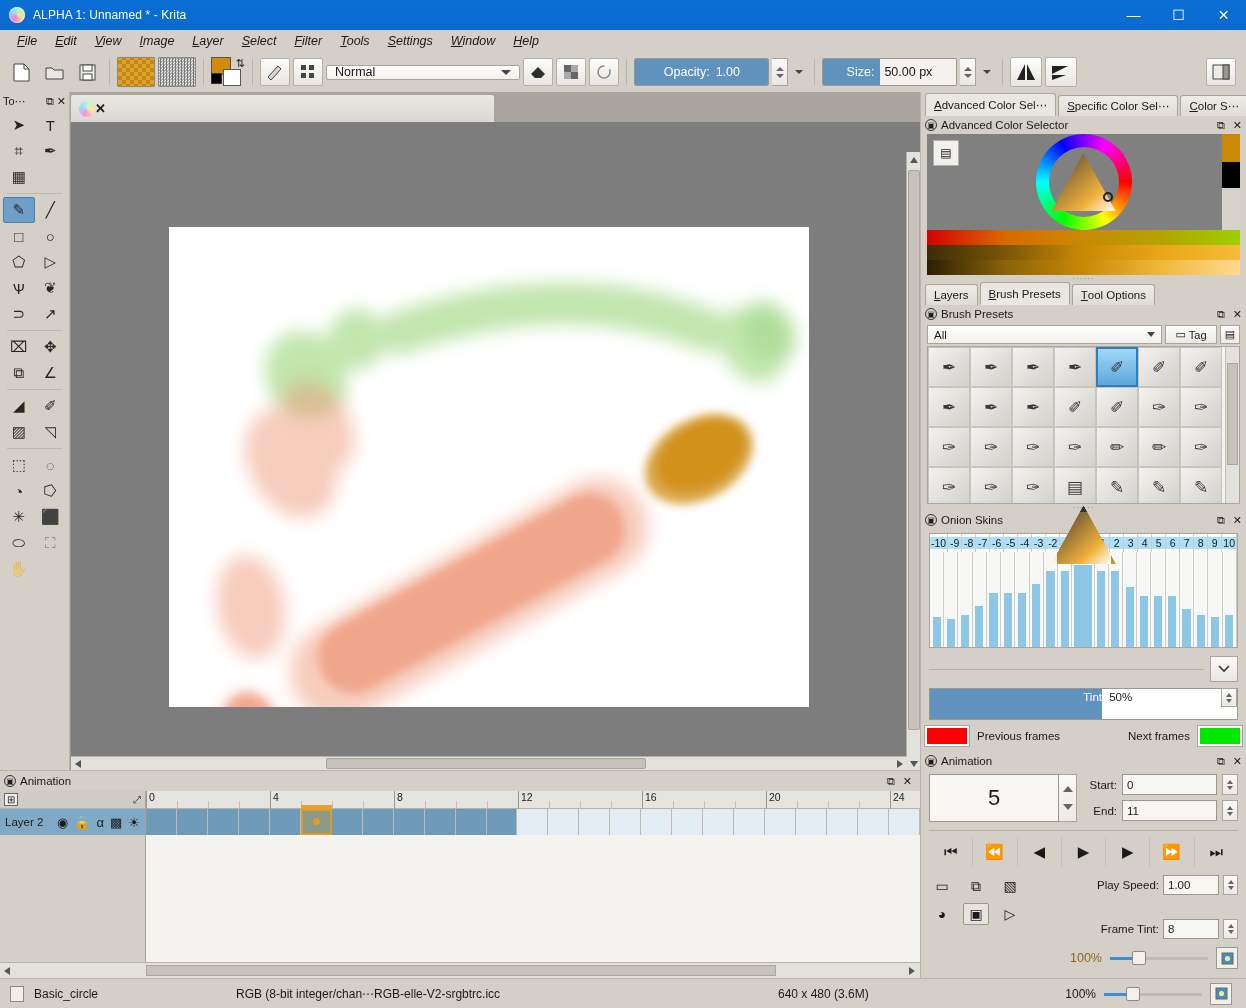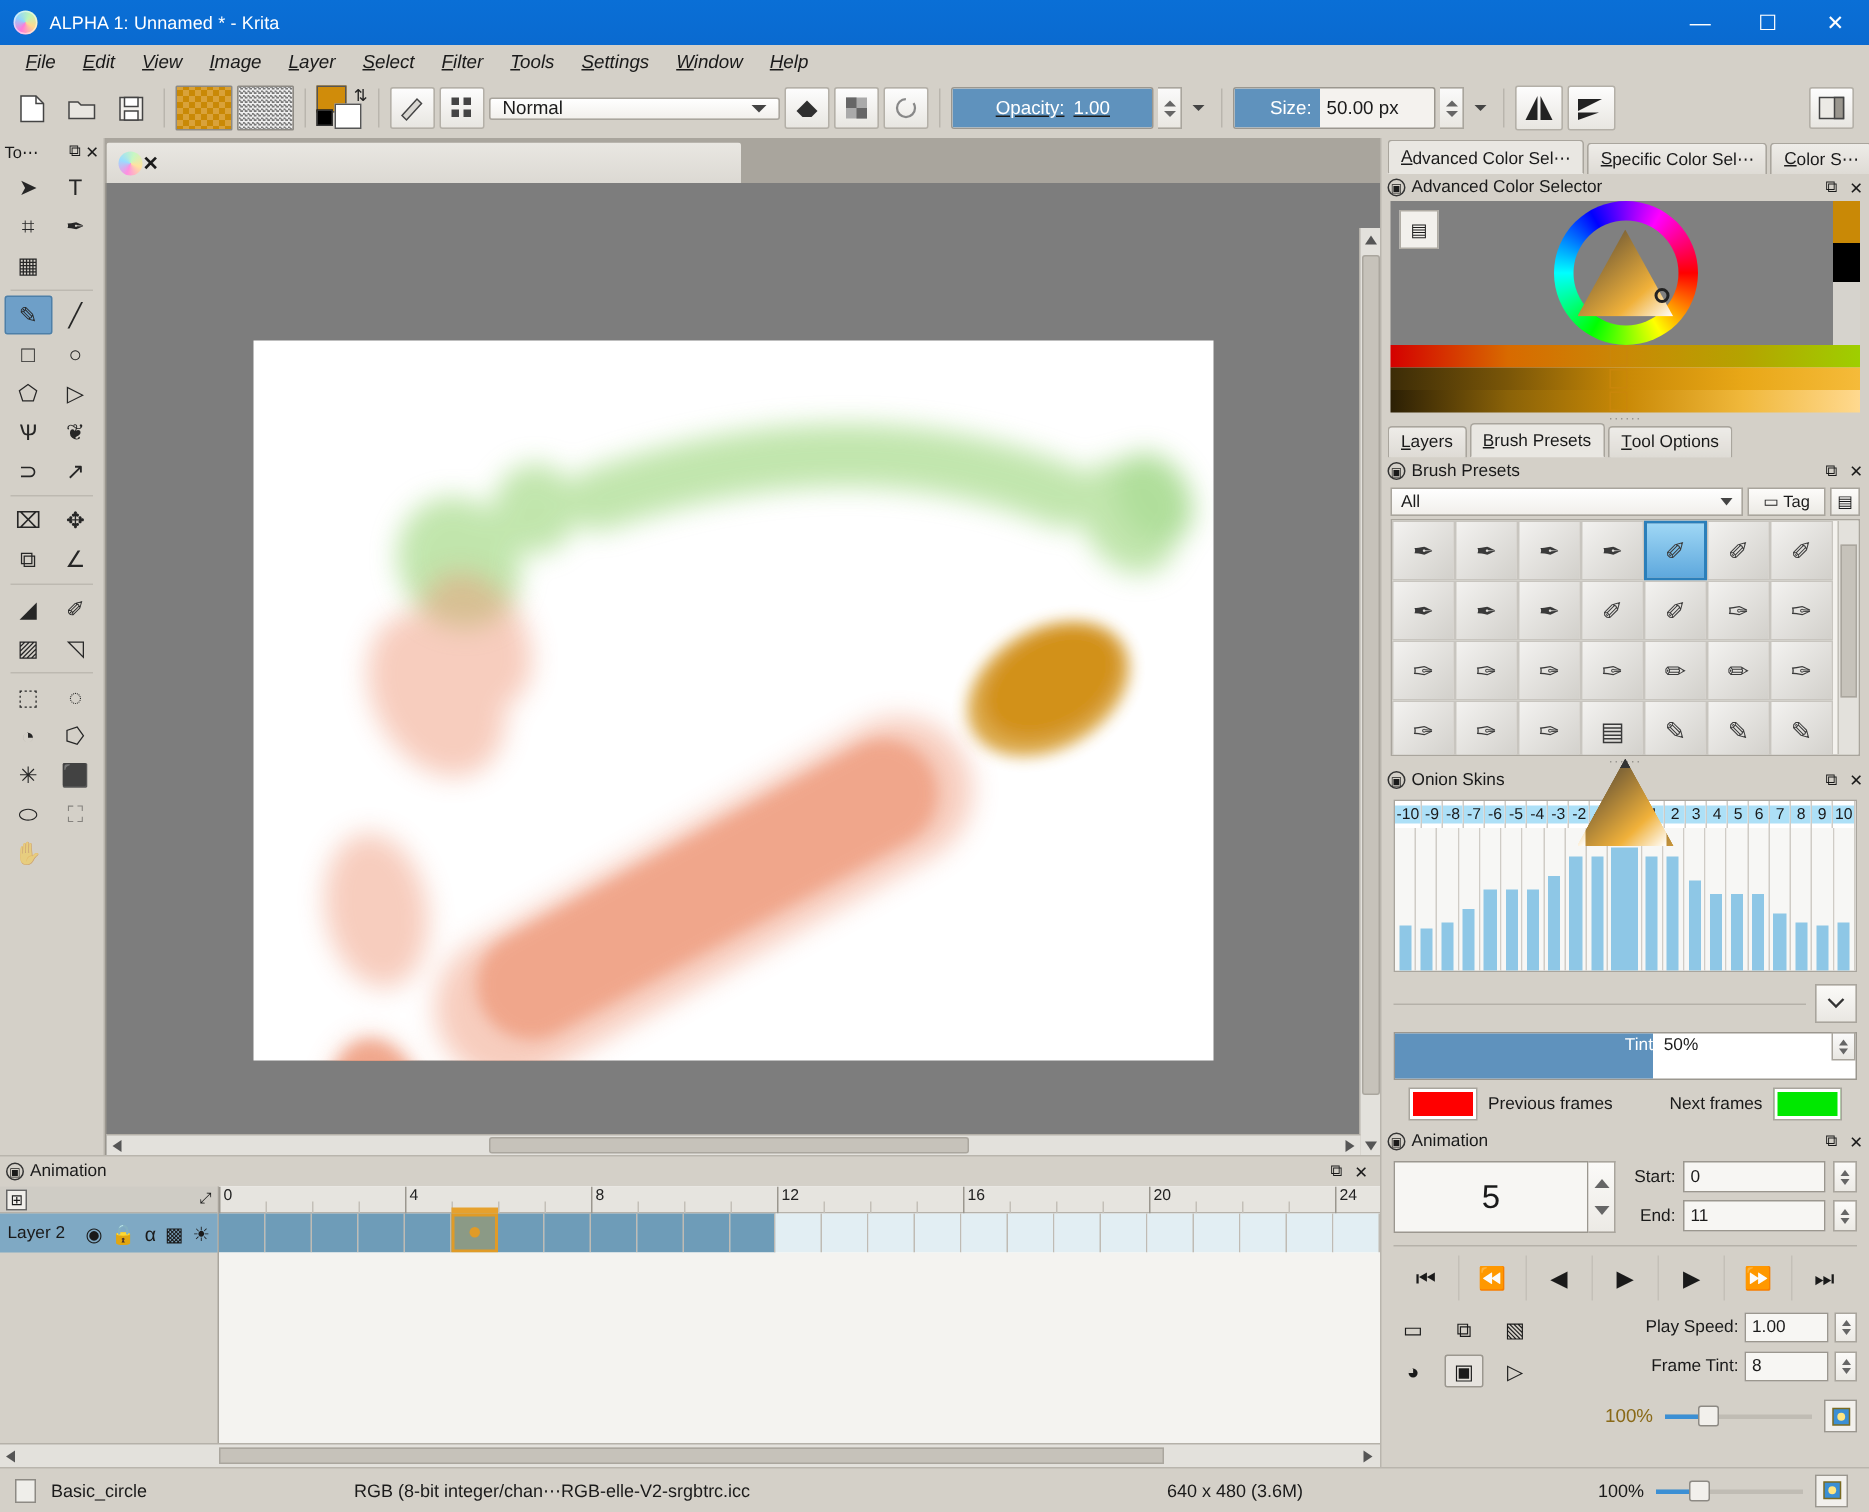--- a/index.html
+++ b/index.html
@@ -173,21 +173,21 @@
   .onionfoot{display:flex;align-items:center;margin:8px 8px 0;gap:6px;}
   .onionfoot .ln{flex:1;height:1px;background:#b5b1a9;}
   .onionfoot .chev{width:28px;height:26px;border:1px solid #a9a59d;background:linear-gradient(#fbfaf8,#e9e7e2);
     display:flex;align-items:center;justify-content:center;}
   .tintrow{margin:6px 8px 0;height:32px;border:1px solid #9b978f;display:flex;background:#fff;position:relative;padding-left:12px;}
   .tintrow .fill{position:absolute;left:0;top:0;bottom:0;width:56%;background:#5f92bd;}
   .tintrow .lbl{position:relative;z-index:2;width:56%;text-align:right;padding-right:2px;color:#fff;font-size:11.5px;line-height:17px;}
   .tintrow .val{position:relative;z-index:2;font-size:11.5px;line-height:17px;padding-left:2px;}
   .tintrow .sp{position:absolute;right:0;top:-1px;width:16px;height:19px;border:1px solid #a9a59d;
     background:linear-gradient(#fafafa,#e9e7e2);display:flex;flex-direction:column;align-items:center;justify-content:center;gap:2px;}
-  .framerow{margin:6px 19px 0;display:flex;align-items:center;}
+  .framerow{margin:6px 4px 0;display:flex;align-items:center;}
   .colorbox{width:44px;height:20px;border:2px solid #fff;outline:1px solid #a9a59d;}
   .framerow .lbl{font-size:11.5px;margin:0 8px;}
 
   
   .animtop{display:flex;margin:4px 8px 0;gap:8px;}
   .bigframe{width:130px;height:48px;border:1px solid #9b978f;background:#f7f6f3;
     display:flex;align-items:center;justify-content:center;font-size:22px;}
   .bigspin{width:18px;height:48px;border:1px solid #a9a59d;border-left:none;background:linear-gradient(#fbfaf8,#eceae5);
     display:flex;flex-direction:column;align-items:center;justify-content:center;gap:12px;}
   .serows{flex:1;display:flex;flex-direction:column;gap:5px;}
@@ -199,21 +199,21 @@
   .hr{margin:8px 8px 0;height:1px;background:#b5b1a9;}
   .transport{display:flex;margin:6px 8px 0;}
   .tpbtn{flex:1;height:30px;display:flex;align-items:center;justify-content:center;font-size:15px;
     border-right:1px solid #c4c0b8;}
   .tpbtn:last-child{border-right:none;}
   .animbtns{display:flex;margin:8px 8px 0;gap:18px;}
   .abcol{display:flex;flex-direction:column;gap:6px;}
   .abrow{display:flex;gap:8px;}
   .abtn{width:26px;height:22px;display:flex;align-items:center;justify-content:center;font-size:14px;}
   .abtn.on{border:1px solid #9b978f;background:#e6e3de;border-radius:2px;}
-  .spdrows{flex:1;display:flex;flex-direction:column;gap:6px;align-items:flex-end;}
+  .spdrows{flex:1;display:flex;flex-direction:column;gap:24px;align-items:flex-end;}
   .spdrow{display:flex;align-items:center;gap:4px;}
   .spdrow .l{font-size:11.5px;}
   .spdrow .f{width:56px;height:20px;border:1px solid #9b978f;background:#f7f6f3;display:flex;align-items:center;padding:0 4px;font-size:11.5px;}
   .spdrow .sp{width:15px;height:20px;border:1px solid #a9a59d;background:linear-gradient(#fbfaf8,#eceae5);
     display:flex;flex-direction:column;align-items:center;justify-content:center;gap:2px;}
   .zoomrow{display:flex;align-items:center;justify-content:flex-end;gap:8px;margin:8px 8px 0;}
   .zoomrow .pct{font-size:12.5px;color:#8a6a18;}
   .zslider{width:98px;height:14px;position:relative;}
   .zslider .tr{position:absolute;left:0;right:0;top:6px;height:3px;background:#c0bcb4;}
   .zslider .trf{position:absolute;left:0;width:24px;top:6px;height:3px;background:#3b8fd4;}
@@ -344,21 +344,21 @@
           <rect x="2" y="2" width="7" height="7" fill="#666"></rect>
           <rect x="9" y="9" width="7" height="7" fill="#666"></rect>
         </svg>
     </div>
     <div class="tbtn">
       <svg width="16" height="16" viewBox="0 0 16 16">
           <circle cx="8" cy="8" r="6" fill="none" stroke="#888" stroke-width="1.5" stroke-dasharray="28 6"></circle>
         </svg>
     </div>
     <div class="tsep"></div>
-    <div class="slider" style="width:135px;text-decoration:underline;">
+    <div class="slider" style="width:135px;">
       <div class="fill" style="right:0;"></div>
       <span class="lbl">Opacity:</span>
       <span class="lbl" style="margin-left:0;margin-right:28px;">1.00</span>
     </div>
     <div class="spin">
         <i class="up"></i>
         <i class="dn"></i>
       </div>
     <span class="minicaret"></span>
     <div class="tsep"></div>

